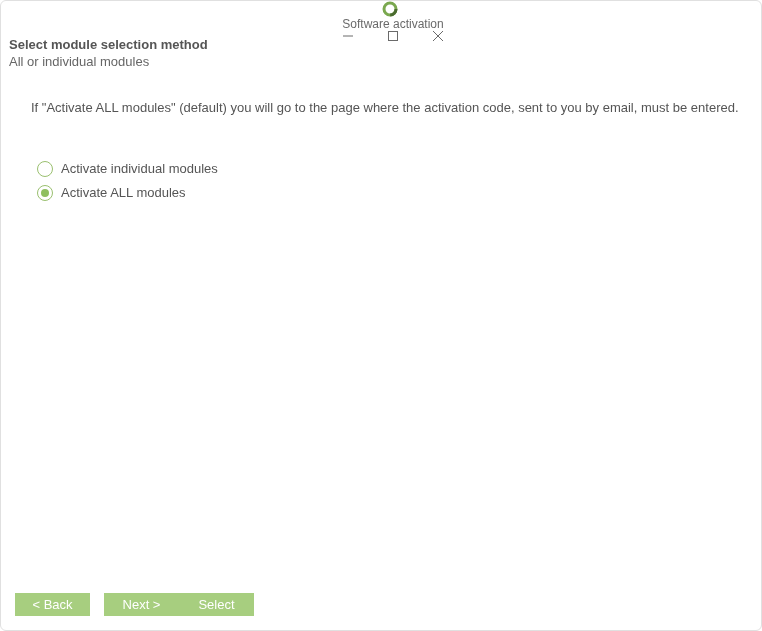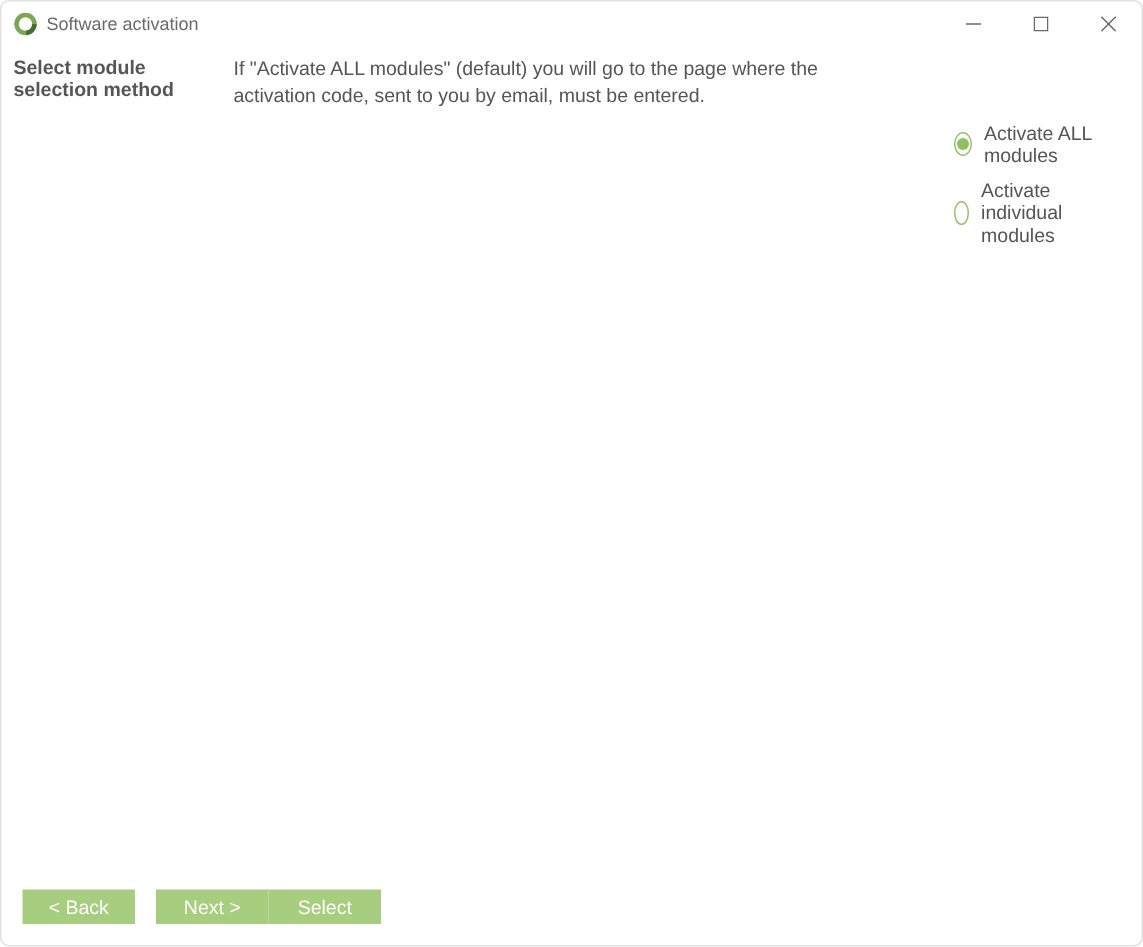--- a/index.html
+++ b/index.html
@@ -15,23 +15,24 @@
       overflow: hidden;
       border: 1px solid #e0e0e0;
       border-radius: 6px;
       display: flex;
       flex-direction: column;
     }
     .titlebar {
       height: 30px;
       display: flex;
       align-items: center;
-      padding-left: 8px;
+      padding-left: 24px;
       color: #6a6a6a;
       font-size: 12px;
+      flex-direction: column;
     }
     .app-icon {
       width: 16px;
       height: 16px;
       margin-right: 6px;
       display: inline-flex;
       align-items: center;
       justify-content: center;
     }
     .title-text {
@@ -53,21 +54,21 @@
     }
     .win-btn svg {
       width: 10px;
       height: 10px;
     }
     .content {
       flex: 1;
       padding: 6px 12px 0 8px;
       color: #555555;
       display: flex;
-      flex-direction: row;
+      flex-direction: column;
     }
     .heading {
       font-size: 13px;
       font-weight: bold;
       color: #555555;
       margin-bottom: 2px;
     }
     .subheading {
       font-size: 13px;
       color: #666666;
@@ -167,32 +168,33 @@
       <svg viewBox="0 0 10 10">
         <line x1="0" y1="0" x2="10" y2="10" stroke="#6a6a6a" stroke-width="1"></line>
         <line x1="10" y1="0" x2="0" y2="10" stroke="#6a6a6a" stroke-width="1"></line>
       </svg>
     </div>
   </div>
 </div>
 
 <div class="content">
   <div class="heading">Select module selection method</div>
+  <div class="subheading">All or individual modules</div>
 
   <div class="para-gap"></div>
   <div class="body-text">If "Activate ALL modules" (default) you will go to the page where the activation code, sent to you by email, must be entered.</div>
 
   <div class="radio-group">
+    <div class="radio-row">
+      <span class="radio-circle"></span>
+      <span class="radio-label">Activate individual modules</span>
+    </div>
     <div class="radio-row">
       <span class="radio-circle checked"></span>
       <span class="radio-label">Activate ALL modules</span>
-    </div>
-    <div class="radio-row">
-      <span class="radio-circle"></span>
-      <span class="radio-label">Activate individual modules</span>
     </div>
   </div>
 </div>
 
 <div class="footer">
   <button class="btn btn-back">&lt; Back</button>
   <button class="btn btn-next">Next &gt;</button>
   <button class="btn btn-cancel">Select</button>
 </div>
 

